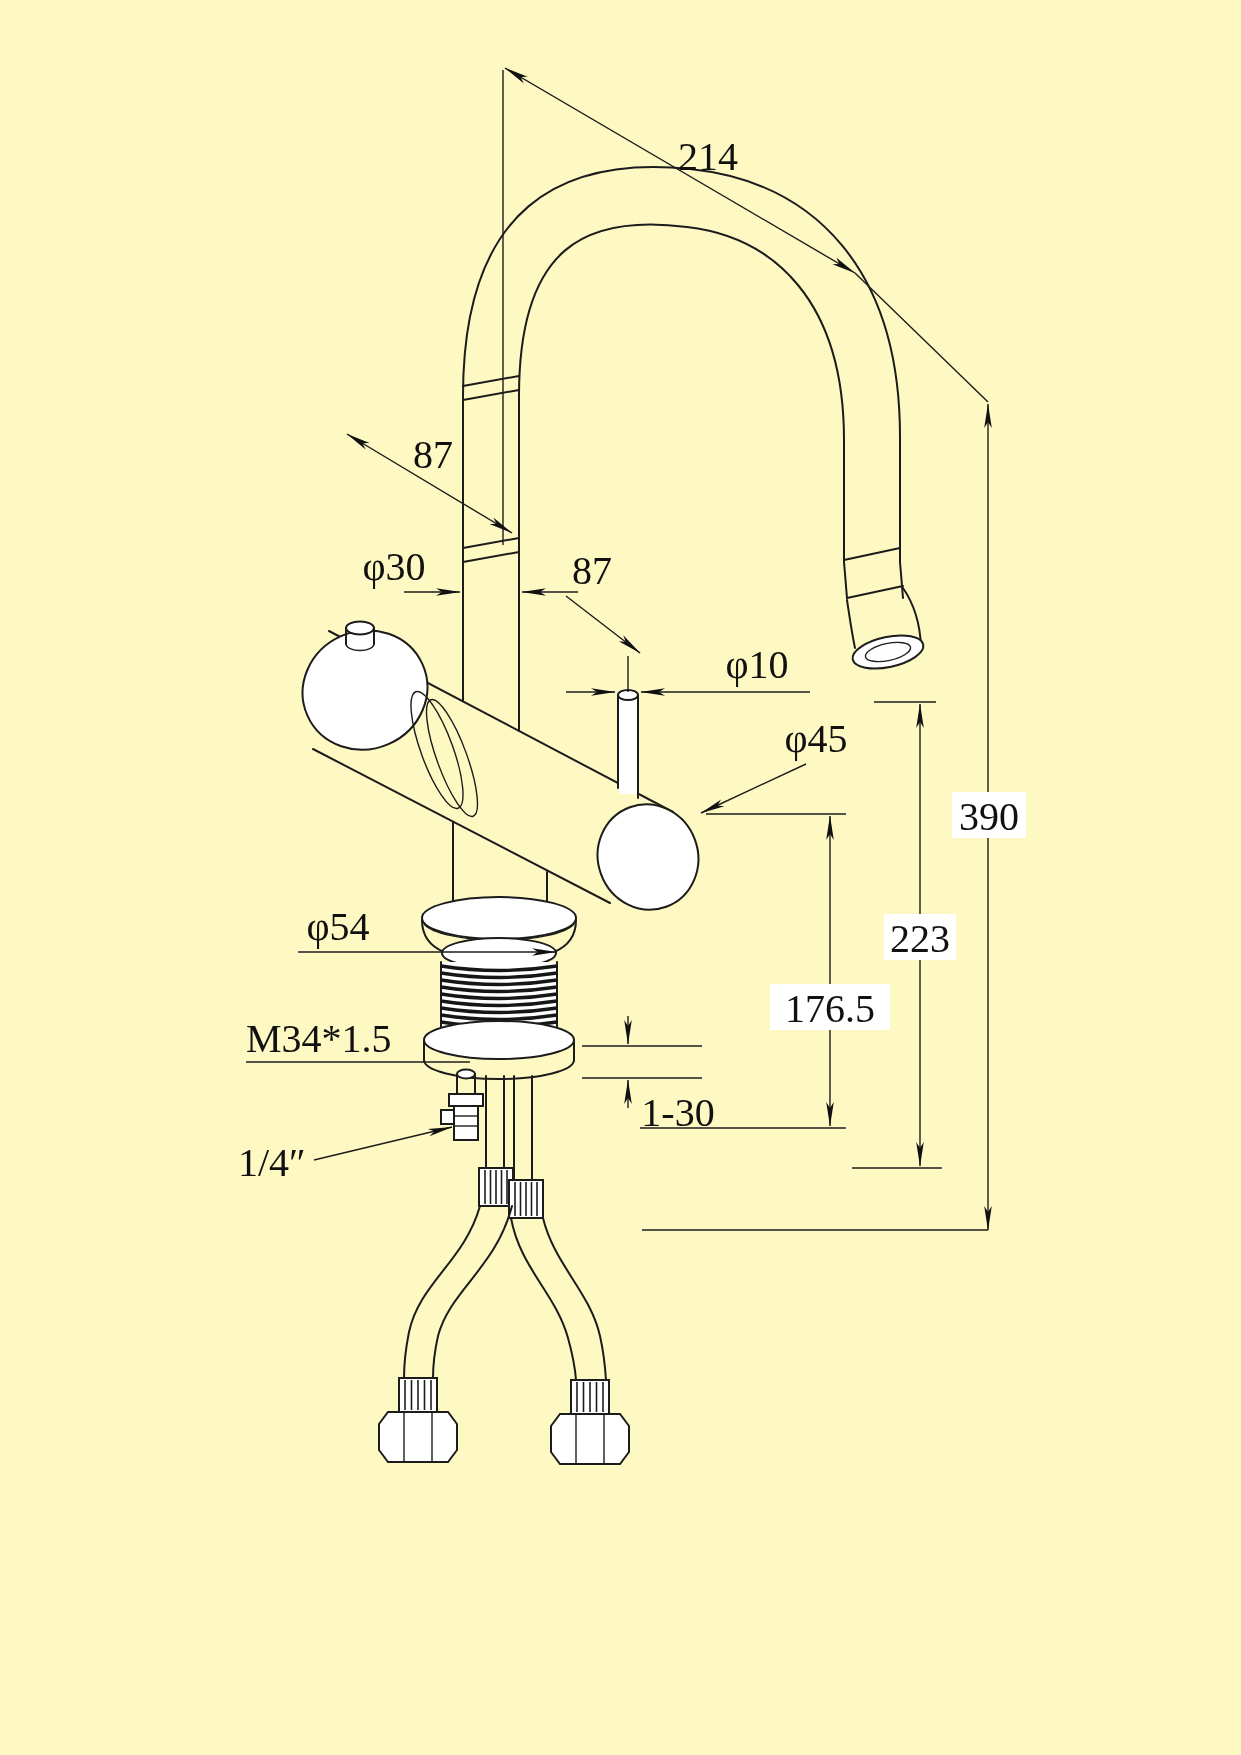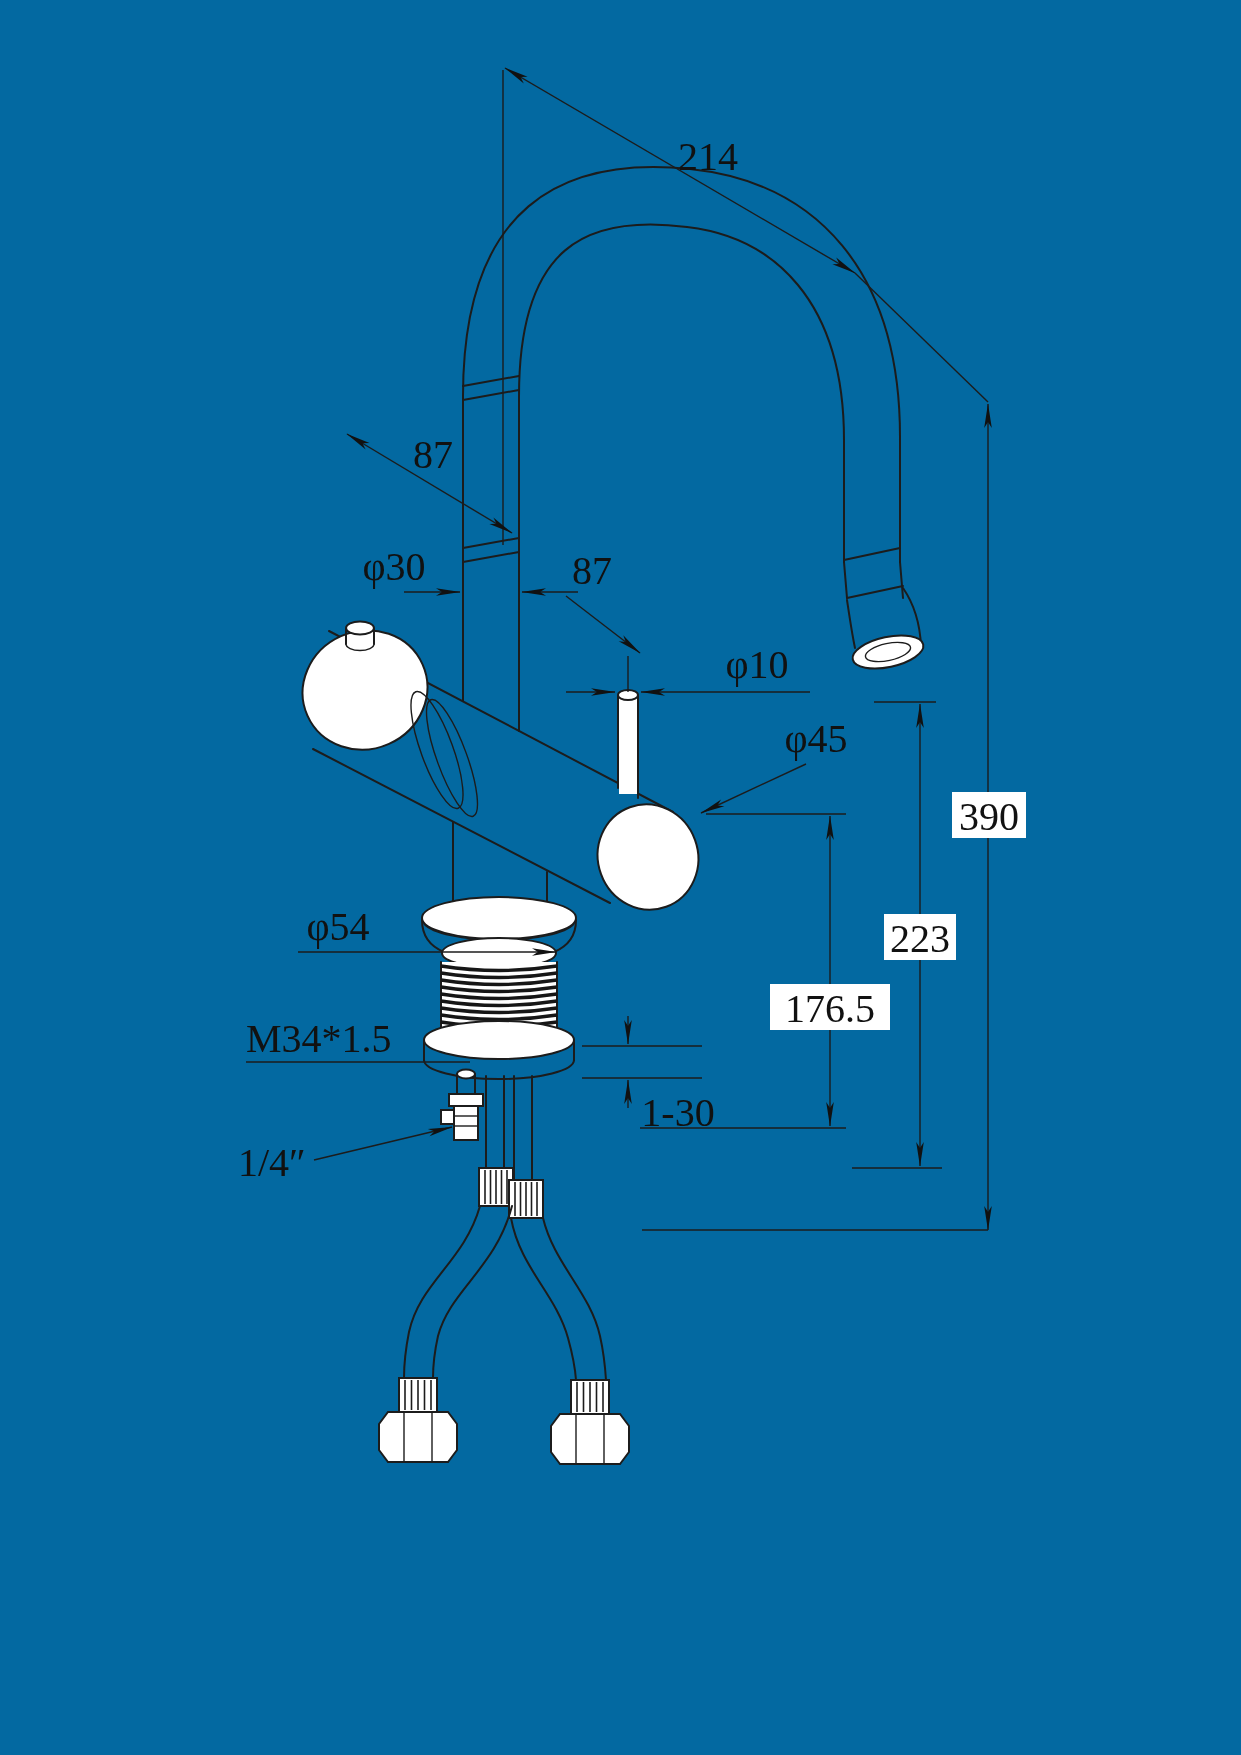--- a/index.html
+++ b/index.html
@@ -1,16 +1,16 @@
 <!DOCTYPE html>
 <html><head>
 <meta charset="utf-8">
 <style>
   html,body{margin:0;padding:0;background:#ffffff;}
-  .page{position:relative;width:1241px;height:1755px;background:#0369a1;overflow:hidden;}
+  .page{position:relative;width:1241px;height:1755px;background:#fef9c3;overflow:hidden;}
   svg{display:block;}
   .ln{fill:none;stroke:#1c1c1c;stroke-width:2;stroke-linecap:round;stroke-linejoin:round;}
   .lnthin{fill:none;stroke:#1c1c1c;stroke-width:1.4;}
   .wfill{fill:#ffffff;stroke:#1c1c1c;stroke-width:2;}
   .dim{fill:none;stroke:#1c1c1c;stroke-width:1.4;}
   .coil{fill:none;stroke:#161616;stroke-width:3.4;}
   .hatch{fill:none;stroke:#1c1c1c;stroke-width:1.6;}
   text.dimtxt{font-family:"Liberation Serif","DejaVu Serif",serif;font-size:40px;fill:#111111;}
 </style>
 </head>

